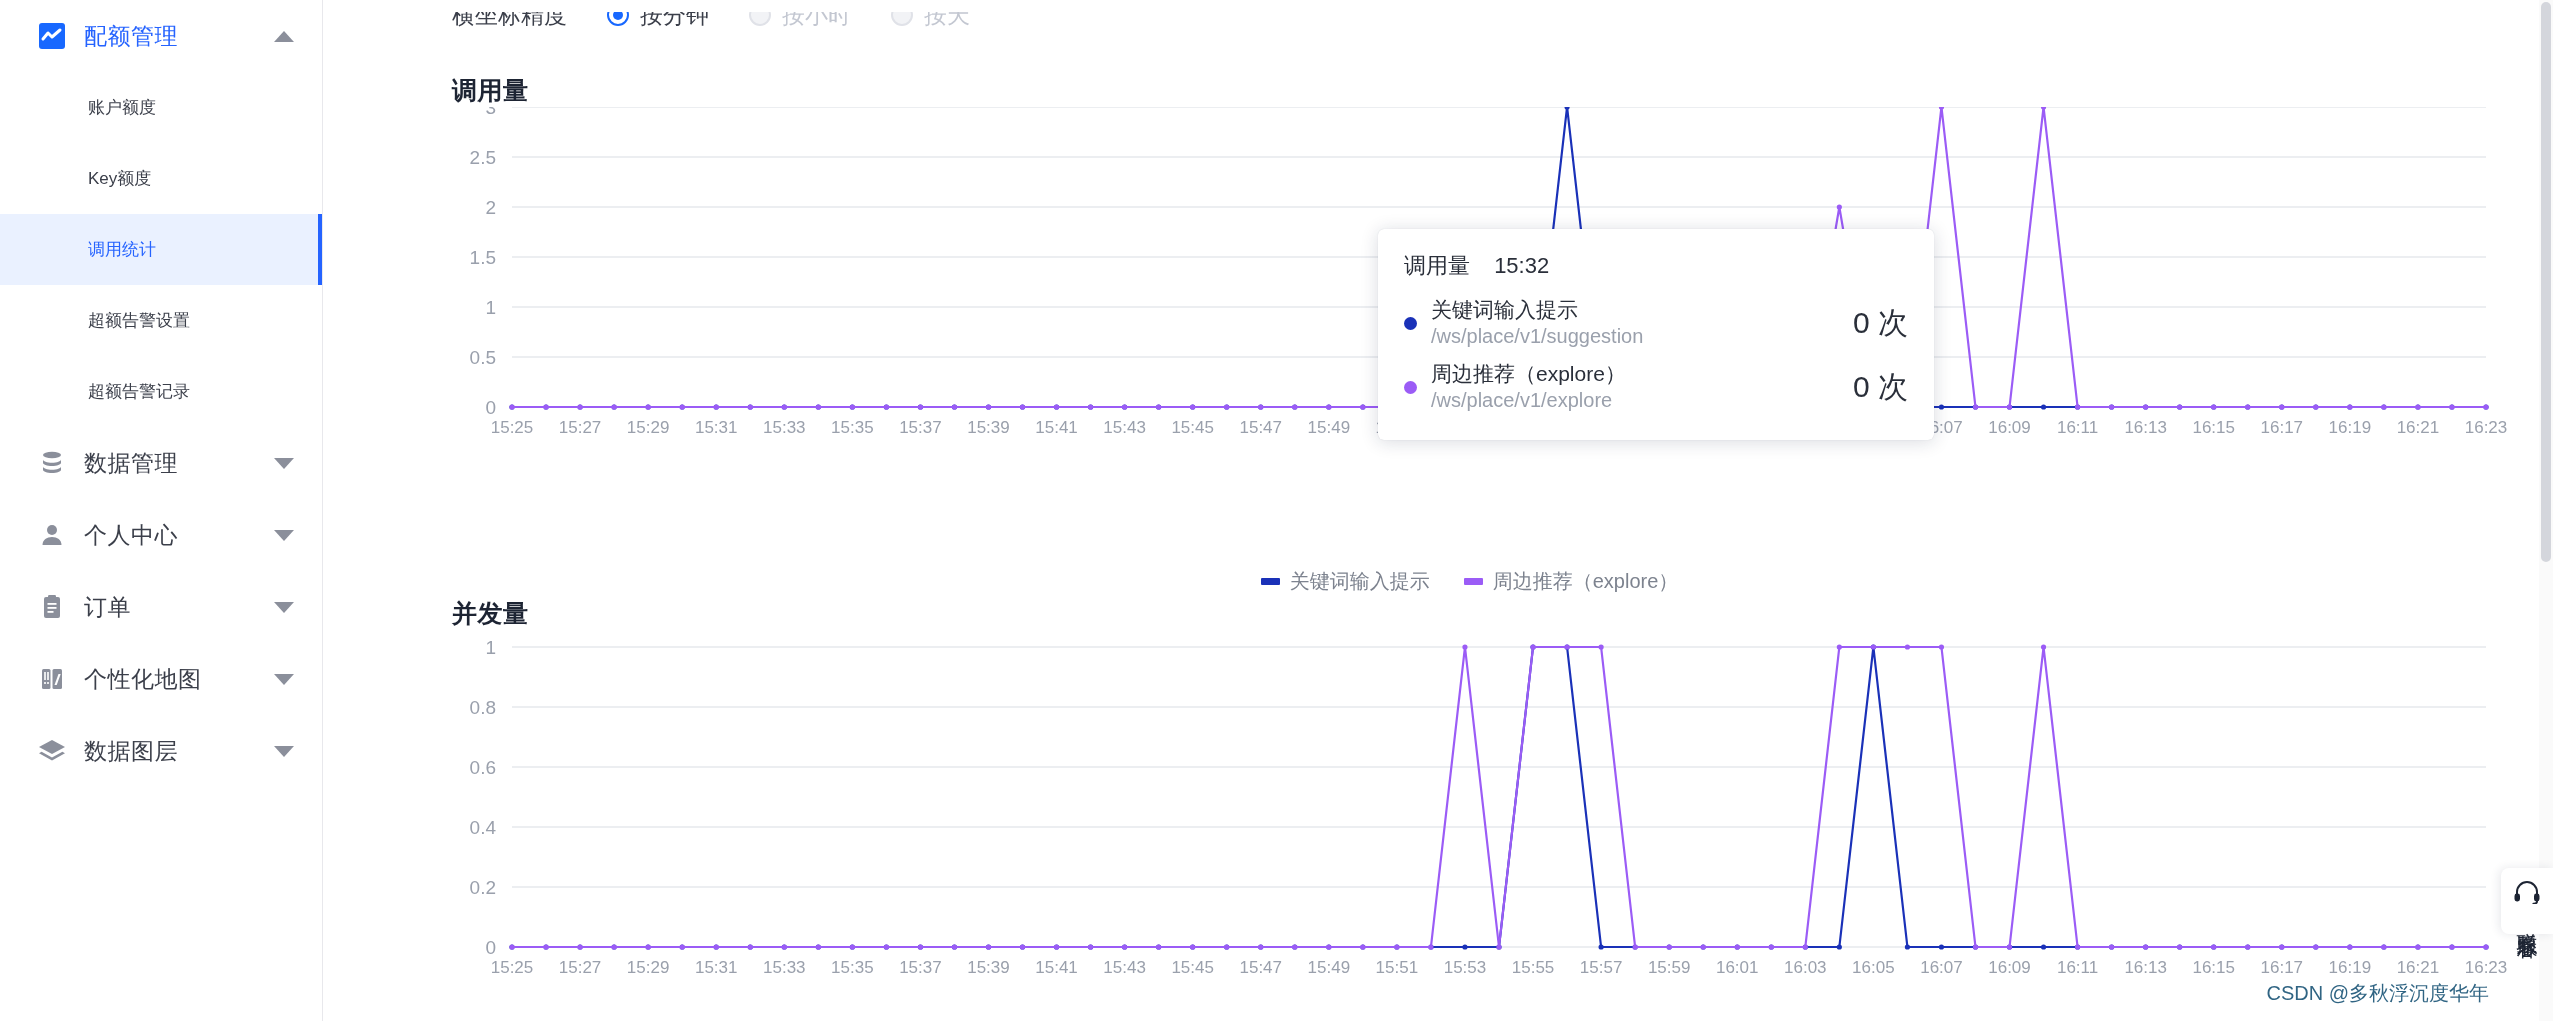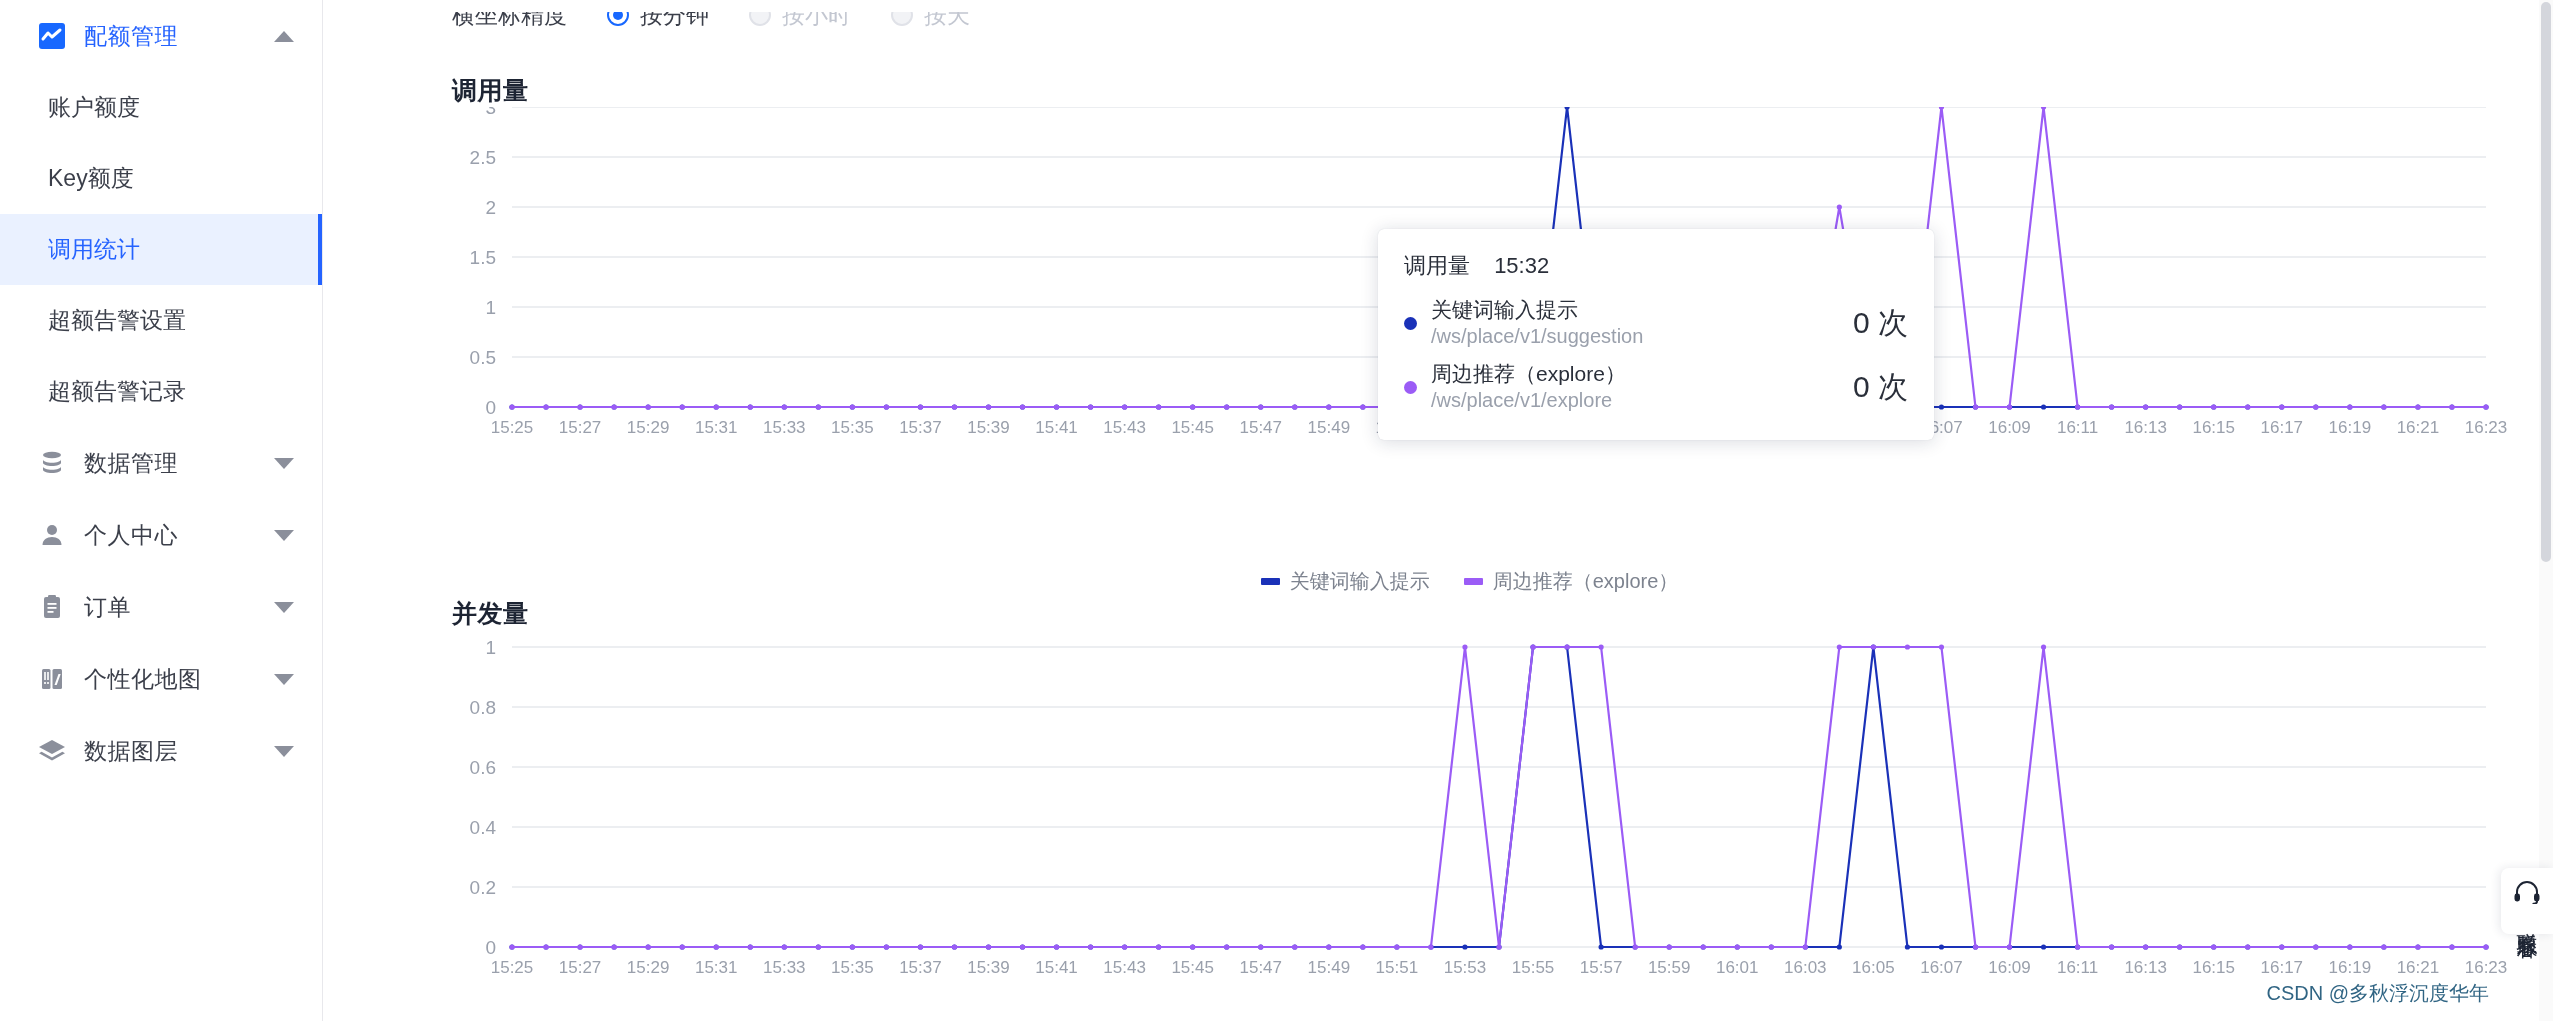--- a/index.html
+++ b/index.html
@@ -38,22 +38,22 @@
     width: 0; height: 0;
     border-left: 10px solid transparent;
     border-right: 10px solid transparent;
     flex: 0 0 auto;
   }
   .caret.down { border-top: 11px solid #8b8f9b; }
   .caret.up   { border-bottom: 11px solid #8b8f9b; }
 
   .menu-sub {
     display: flex; align-items: center;
-    height: 71px; padding-left: 48px;
-    font-size: 23px; color: #3b3f4a;
+    height: 71px; padding-left: 88px;
+    font-size: 17px; color: #3b3f4a;
     cursor: pointer; position: relative;
     white-space: nowrap;
   }
   .menu-sub.selected {
     background: #eaf1ff; color: #2563ff;
   }
   .menu-sub.selected::after {
     content: ""; position: absolute; right: 0; top: 0;
     width: 4px; height: 100%; background: #2563ff;
   }

